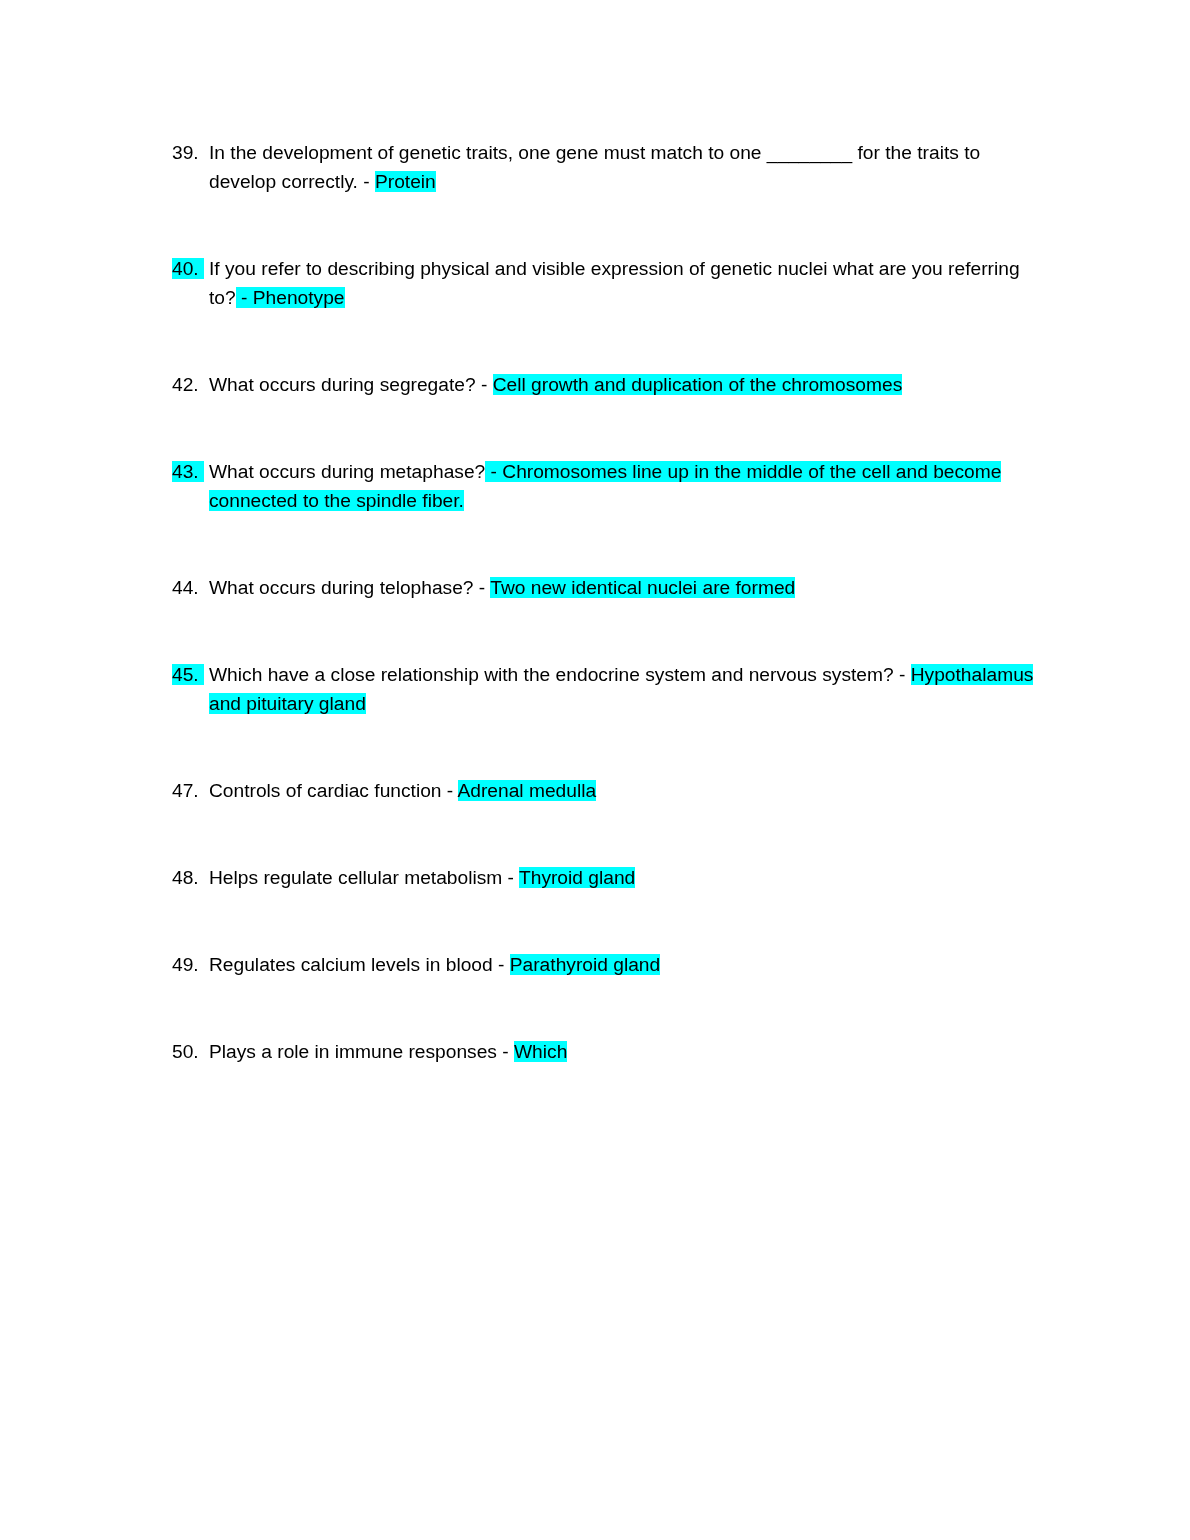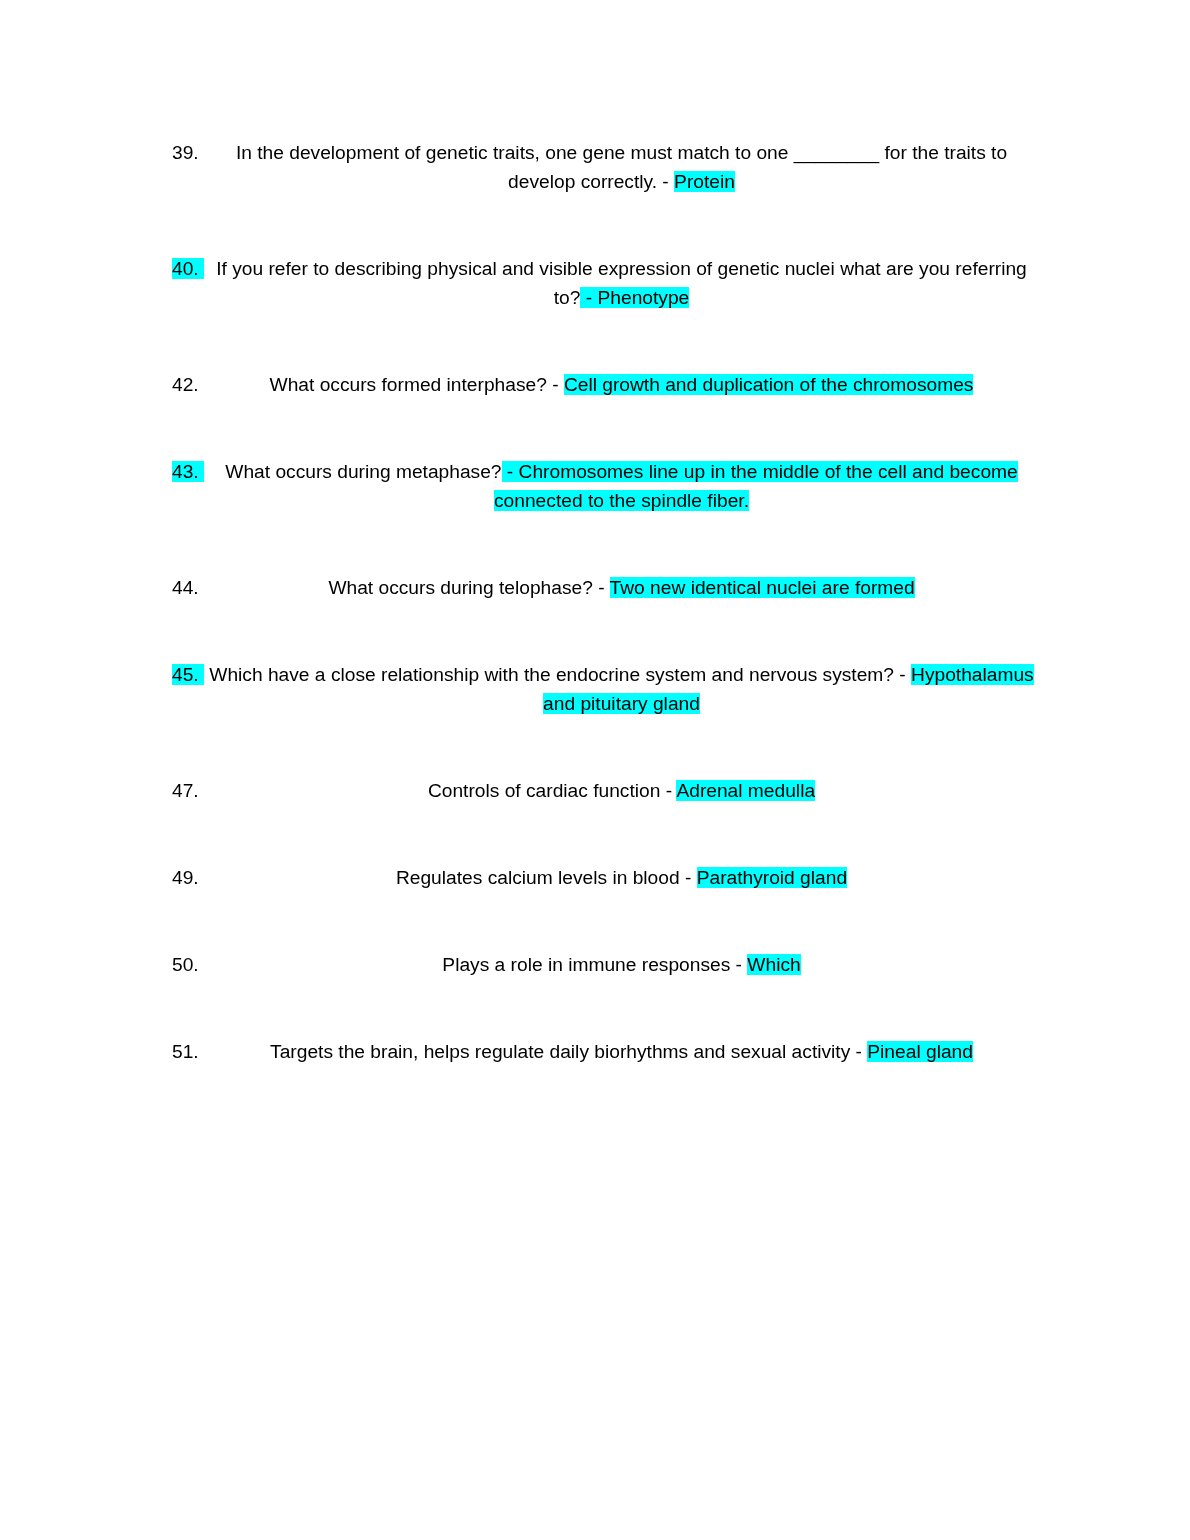--- a/index.html
+++ b/index.html
@@ -50,21 +50,20 @@
     position: absolute;
     left: 0;
     top: 0;
     width: 37px;
     text-align: left;
     white-space: pre;
   }
 
   .qa-body {
     display: block;
-    text-align: center;
   }
 
   
   .hl {
     background-color: #00ffff;
     box-decoration-break: clone;
     -webkit-box-decoration-break: clone;
   }
 </style>
 </head>
@@ -76,44 +75,44 @@
   <div class="qa-item">
         <span class="qa-number">39.</span>
         <span class="qa-body"><span>In the development of genetic traits, one gene must match to one ________ for the traits to develop correctly. - </span><span class="hl">Protein</span></span>
       </div>
       <div class="qa-item">
         <span class="qa-number"><span class="hl">40. </span></span>
         <span class="qa-body"><span>If you refer to describing physical and visible expression of genetic nuclei what are you referring to?</span><span class="hl"> - Phenotype</span></span>
       </div>
       <div class="qa-item">
         <span class="qa-number">42.</span>
-        <span class="qa-body"><span>What occurs formed interphase? - </span><span class="hl">Cell growth and duplication of the chromosomes</span></span>
+        <span class="qa-body"><span>What occurs during segregate? - </span><span class="hl">Cell growth and duplication of the chromosomes</span></span>
       </div>
       <div class="qa-item">
         <span class="qa-number"><span class="hl">43. </span></span>
         <span class="qa-body"><span>What occurs during metaphase?</span><span class="hl"> - Chromosomes line up in the middle of the cell and become connected to the spindle fiber.</span></span>
       </div>
       <div class="qa-item">
         <span class="qa-number">44.</span>
         <span class="qa-body"><span>What occurs during telophase? - </span><span class="hl">Two new identical nuclei are formed</span></span>
       </div>
       <div class="qa-item">
         <span class="qa-number"><span class="hl">45. </span></span>
         <span class="qa-body"><span>Which have a close relationship with the endocrine system and nervous system? - </span><span class="hl">Hypothalamus and pituitary gland</span></span>
       </div>
       <div class="qa-item">
         <span class="qa-number">47.</span>
         <span class="qa-body"><span>Controls of cardiac function - </span><span class="hl">Adrenal medulla</span></span>
       </div>
       <div class="qa-item">
+        <span class="qa-number">48.</span>
+        <span class="qa-body"><span>Helps regulate cellular metabolism - </span><span class="hl">Thyroid gland</span></span>
+      </div>
+      <div class="qa-item">
         <span class="qa-number">49.</span>
         <span class="qa-body"><span>Regulates calcium levels in blood - </span><span class="hl">Parathyroid gland</span></span>
       </div>
       <div class="qa-item">
         <span class="qa-number">50.</span>
         <span class="qa-body"><span>Plays a role in immune responses - </span><span class="hl">Which</span></span>
       </div>
-      <div class="qa-item">
-        <span class="qa-number">51.</span>
-        <span class="qa-body"><span>Targets the brain, helps regulate daily biorhythms and sexual activity - </span><span class="hl">Pineal gland</span></span>
-      </div>
     </div>
 </div>
 
 </body></html>

